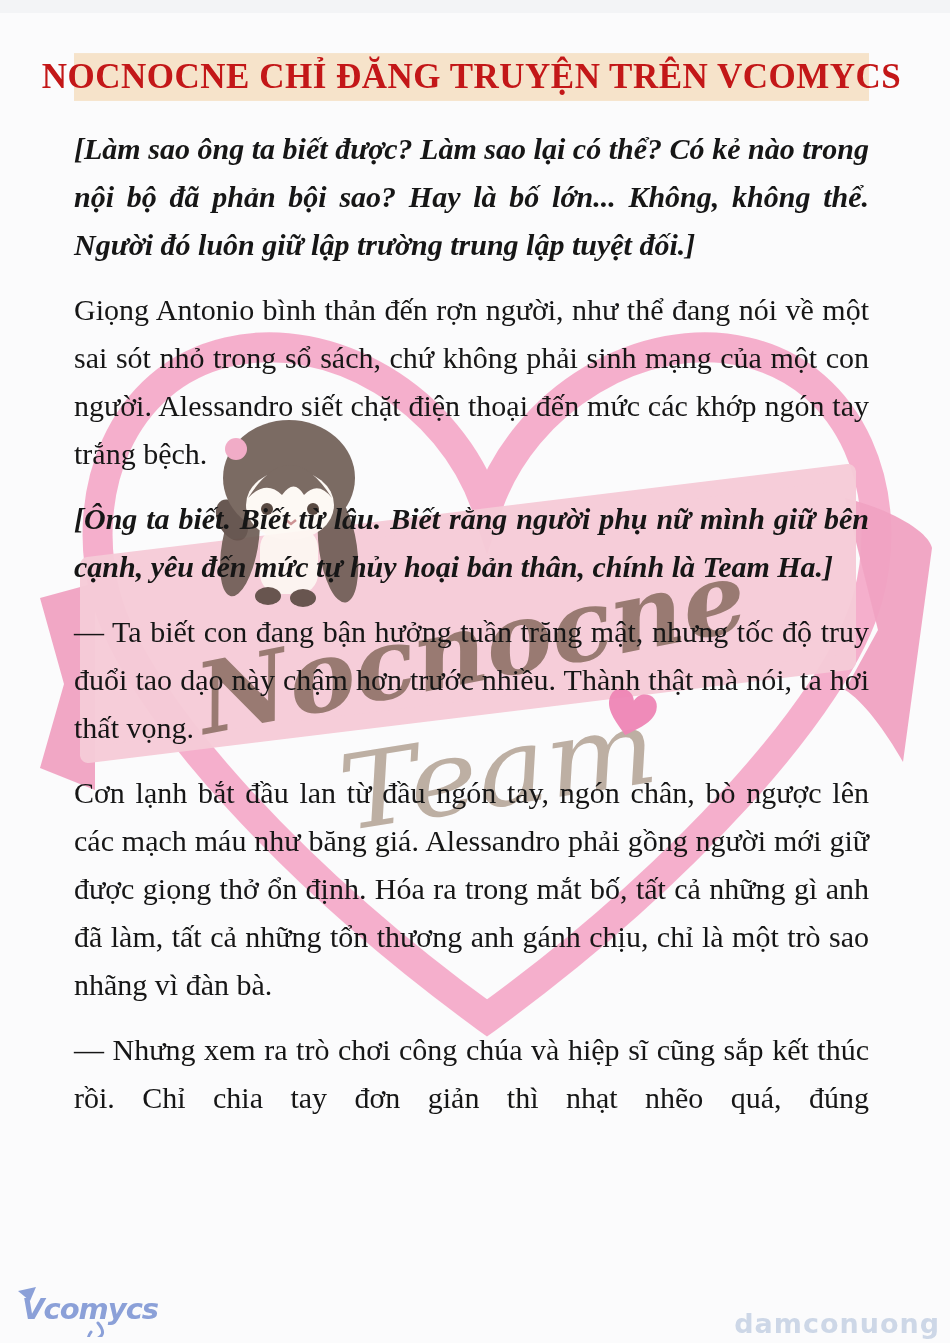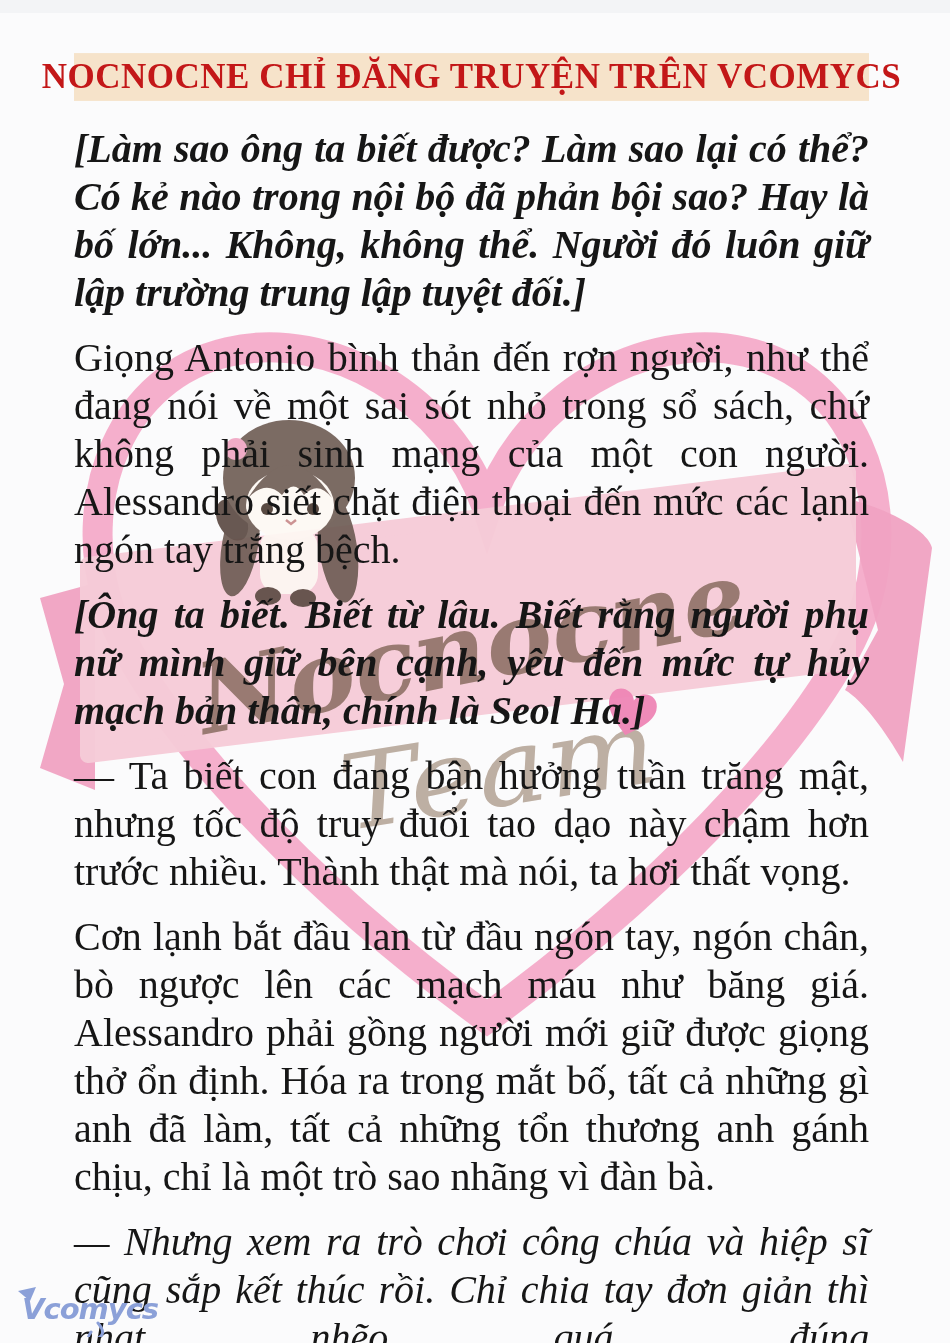--- a/index.html
+++ b/index.html
@@ -31,27 +31,27 @@
     font-weight:bold;
     font-size:35px;
     letter-spacing:.5px;
     display:flex;align-items:center;justify-content:center;
     white-space:nowrap;
     margin-bottom:25px;
     transform:scaleY(1.04);
   }
   .story p{
     margin:0 0 17px 0;
-    font-size:40px;
+    font-size:30px;
     line-height:48px;
     color:#161616;
     text-align:justify;
   }
   .story p.emph{font-weight:bold;font-style:italic;}
-  .story p.justify-last{text-align-last:justify;font-style:italic;}
+  .story p.justify-last{text-align-last:justify;}
   
   .vcomycs{
     position:absolute;z-index:3;
     left:14px;bottom:6px;width:150px;height:52px;
   }
   .damconuong{
     position:absolute;z-index:3;
     right:10px;bottom:4px;
     font-family:"DejaVu Sans","Liberation Sans",sans-serif;
     font-weight:bold;
@@ -103,28 +103,29 @@
     <text x="498" y="806" text-anchor="middle" transform="rotate(-9 498 770)" font-family="DejaVu Serif, Liberation Serif, serif" font-size="104" font-style="italic" fill="#b3a294" opacity="0.85" textLength="318" lengthAdjust="spacingAndGlyphs">Team</text>
 
     <path transform="translate(612 680) rotate(14) scale(1.05)" d="M 25 14 C 21 2, 2 2, 2 18 C 2 30, 16 40, 25 48 C 34 40, 48 30, 48 18 C 48 2, 29 2, 25 14 Z" fill="#ee85b5" opacity="0.95"></path>
   </svg>
 
   <div class="content">
     <div class="banner">NOCNOCNE CHỈ ĐĂNG TRUYỆN TRÊN VCOMYCS</div>
 
     <div class="story">
       <p class="emph">[Làm sao ông ta biết được? Làm sao lại có thể? Có kẻ nào trong nội bộ đã phản bội sao? Hay là bố lớn... Không, không thể. Người đó luôn giữ lập trường trung lập tuyệt đối.]</p>
-      <p>Giọng Antonio bình thản đến rợn người, như thể đang nói về một sai sót nhỏ trong sổ sách, chứ không phải sinh mạng của một con người. Alessandro siết chặt điện thoại đến mức các lạnh ngón tay trắng bệch.</p>
-      <p class="emph">[Ông ta biết. Biết từ lâu. Biết rằng người phụ nữ mình giữ bên cạnh, yêu đến mức tự hủy mạch bản thân, chính là Seol Ha.]</p>
+      <p>Giọng Antonio bình thản đến rợn người, như thể đang nói về một sai sót nhỏ trong sổ sách, chứ không phải sinh mạng của một con người. Alessandro siết chặt điện thoại đến mức các khớp ngón tay trắng bệch.</p>
+      <p class="emph">[Ông ta biết. Biết từ lâu. Biết rằng người phụ nữ mình giữ bên cạnh, yêu đến mức tự hủy hoại bản thân, chính là Team Ha.]</p>
       <p>— Ta biết con đang bận hưởng tuần trăng mật, nhưng tốc độ truy đuổi tao dạo này chậm hơn trước nhiều. Thành thật mà nói, ta hơi thất vọng.</p>
       <p>Cơn lạnh bắt đầu lan từ đầu ngón tay, ngón chân, bò ngược lên các mạch máu như băng giá. Alessandro phải gồng người mới giữ được giọng thở ổn định. Hóa ra trong mắt bố, tất cả những gì anh đã làm, tất cả những tổn thương anh gánh chịu, chỉ là một trò sao nhãng vì đàn bà.</p>
       <p class="justify-last">— Nhưng xem ra trò chơi công chúa và hiệp sĩ cũng sắp kết thúc rồi. Chỉ chia tay đơn giản thì nhạt nhẽo quá, đúng</p>
     </div>
   </div>
 
   <svg class="vcomycs" width="150" height="52" viewBox="0 0 150 52" aria-hidden="true">
     <path d="M 4 6 L 22 2 L 16 16 Z" fill="#8ba0d8"></path>
     <text x="8" y="34" font-family="DejaVu Sans, Liberation Sans, sans-serif" font-size="29" font-weight="bold" font-style="italic" fill="#8ba0d8" letter-spacing="-1">Vcomycs</text>
     <path d="M 84 38 q 10 12 -2 16 q -12 3 -5 -7" fill="none" stroke="#8ba0d8" stroke-width="3" stroke-linecap="round"></path>
   </svg>
 
+  <div class="damconuong">damconuong</div>
 
 </div>
 
 </body></html>

